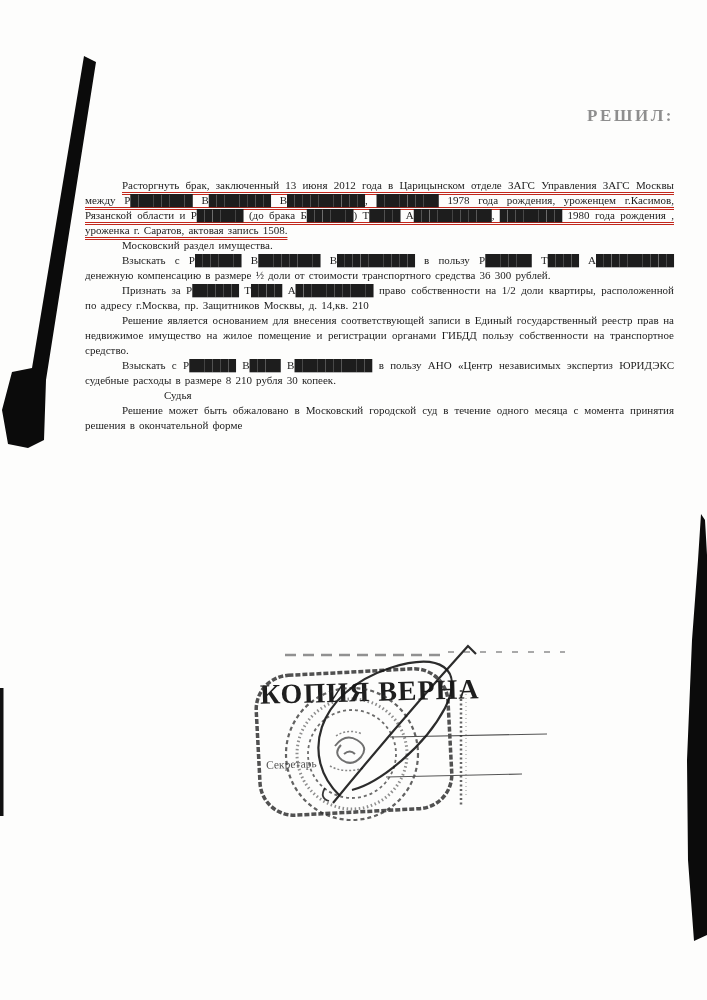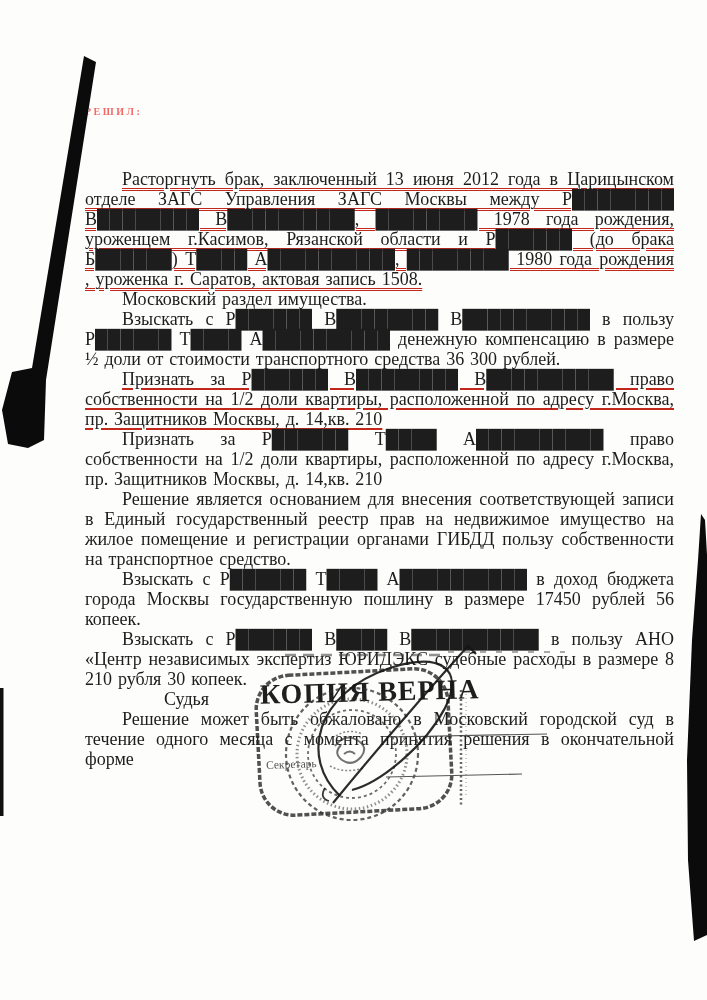--- a/index.html
+++ b/index.html
@@ -4,25 +4,25 @@
 <style>
   html,body{margin:0;padding:0;background:#e8e8e8;}
   .page{
     position:relative;width:707px;height:1000px;background:#fdfdfc;
     overflow:hidden;
     font-family:"Liberation Serif","DejaVu Serif","DejaVu Sans",serif;
     color:#1d1d1d;
   }
   .textblock{position:absolute;left:85px;top:106px;width:589px;}
   .doc-title{
-    text-align:left;font-size:10px;letter-spacing:2.5px;color:#ef4444;
+    text-align:right;font-size:17px;letter-spacing:2.5px;color:#737373;
     margin:0 0 52px 0;opacity:.8;font-weight:bold;
   }
   p.line{
-    margin:0;font-size:18px;line-height:20px;text-align:justify;
+    margin:0;font-size:11px;line-height:15px;text-align:justify;
     text-indent:37px;word-spacing:1.4px;
   }
   .u-red{
     text-decoration:underline;
     text-decoration-color:#c2271c;
     text-decoration-thickness:1.6px;
     text-underline-offset:3px;
   }
   .u-double{
     text-decoration-style:double;
@@ -50,24 +50,22 @@
 <body>
 
 <div class="page">
 
   <div class="textblock">
     <div class="doc-title">РЕШИЛ:</div>
 
     <p class="line u-red u-double">Расторгнуть брак, заключенный 13 июня 2012 года в Царицынском отделе ЗАГС Управления ЗАГС Москвы между Р████████ В████████ В██████████, ████████ 1978 года рождения, уроженцем г.Касимов, Рязанской области и Р██████ (до брака Б██████) Т████ А██████████, ████████ 1980 года рождения , уроженка г. Саратов, актовая запись 1508.</p>
     <p class="line">Московский раздел имущества.</p>
     <p class="line">Взыскать с Р██████ В████████ В██████████ в пользу Р██████ Т████ А██████████ денежную компенсацию в размере ½ доли от стоимости транспортного средства 36 300 рублей.</p>
-    <p class="line u-red">Признать за Р██████ В████████ В██████████ право собственности на 1/2 доли квартиры, расположенной по адресу г.Москва, пр. Защитников Москвы, д. 14,кв. 210</p>
     <p class="line">Признать за Р██████ Т████ А██████████ право собственности на 1/2 доли квартиры, расположенной по адресу г.Москва, пр. Защитников Москвы, д. 14,кв. 210</p>
     <p class="line">Решение является основанием для внесения соответствующей записи в Единый государственный реестр прав на недвижимое имущество на жилое помещение и регистрации органами ГИБДД пользу собственности на транспортное средство.</p>
-    <p class="line">Взыскать с Р██████ Т████ А██████████ в доход бюджета города Москвы государственную пошлину в размере 17450 рублей 56 копеек.</p>
     <p class="line">Взыскать с Р██████ В████ В██████████ в пользу АНО «Центр независимых экспертиз ЮРИДЭКС судебные расходы в размере 8 210 рубля 30 копеек.</p>
     <p class="line judge">Судья</p>
 
     <p class="line gap">Решение может быть обжаловано в Московский городской суд в течение одного месяца с момента принятия решения в окончательной форме</p>
   </div>
 
   <div class="stamp">
     <div class="copy-text">КОПИЯ ВЕРНА</div>
     <div class="secretary">Секретарь</div>
     <svg class="stamp-svg" width="330" height="225" viewBox="0 0 330 225">

